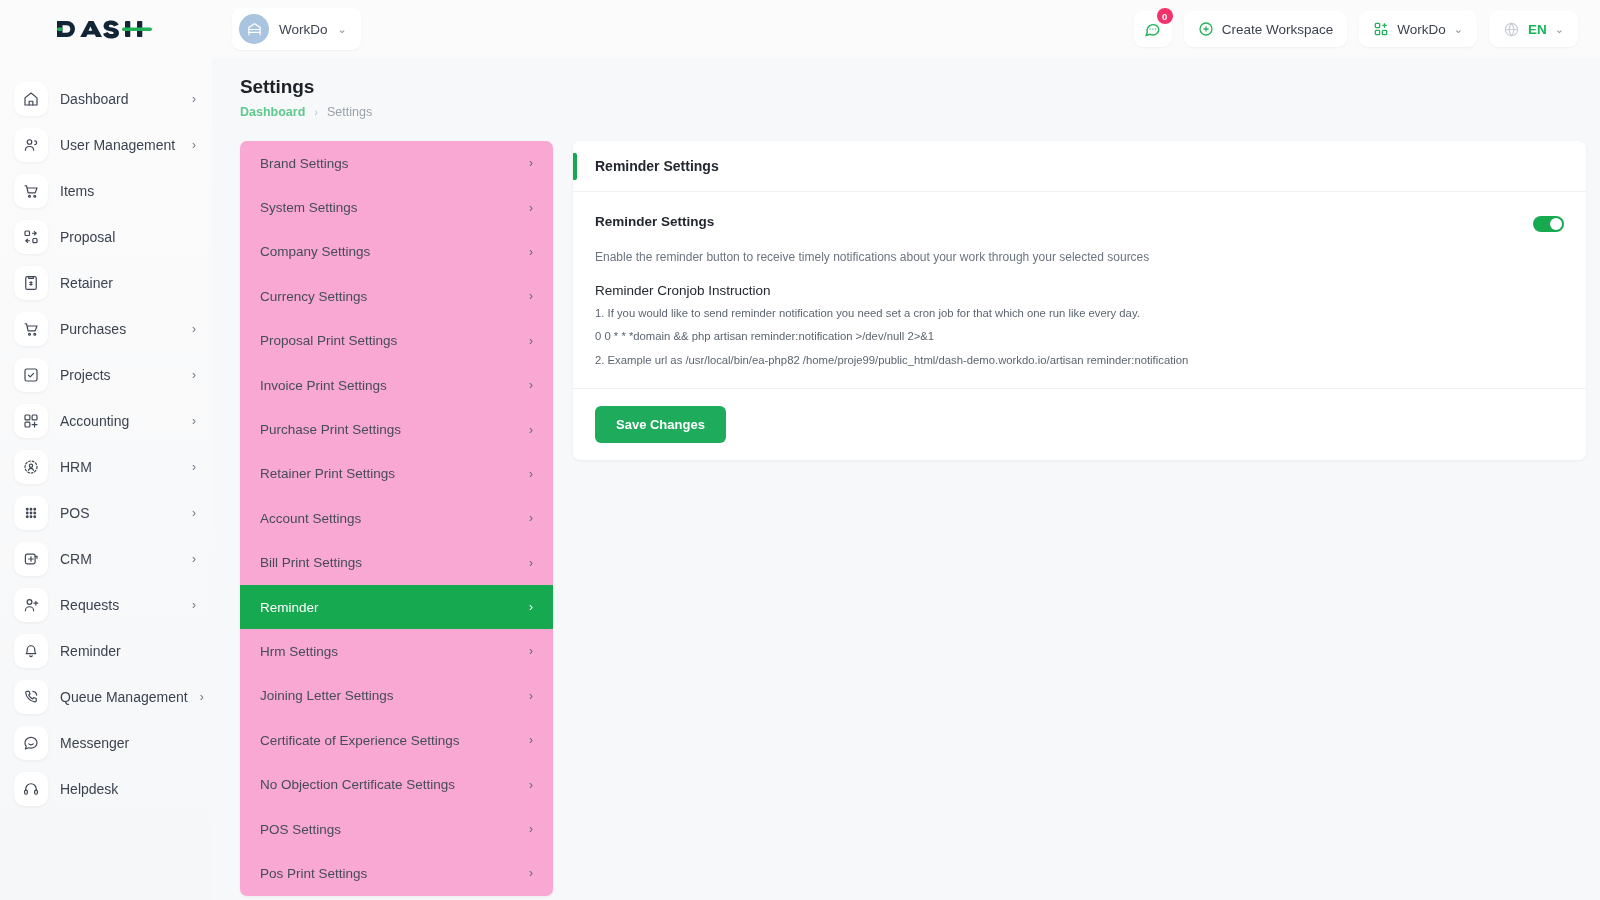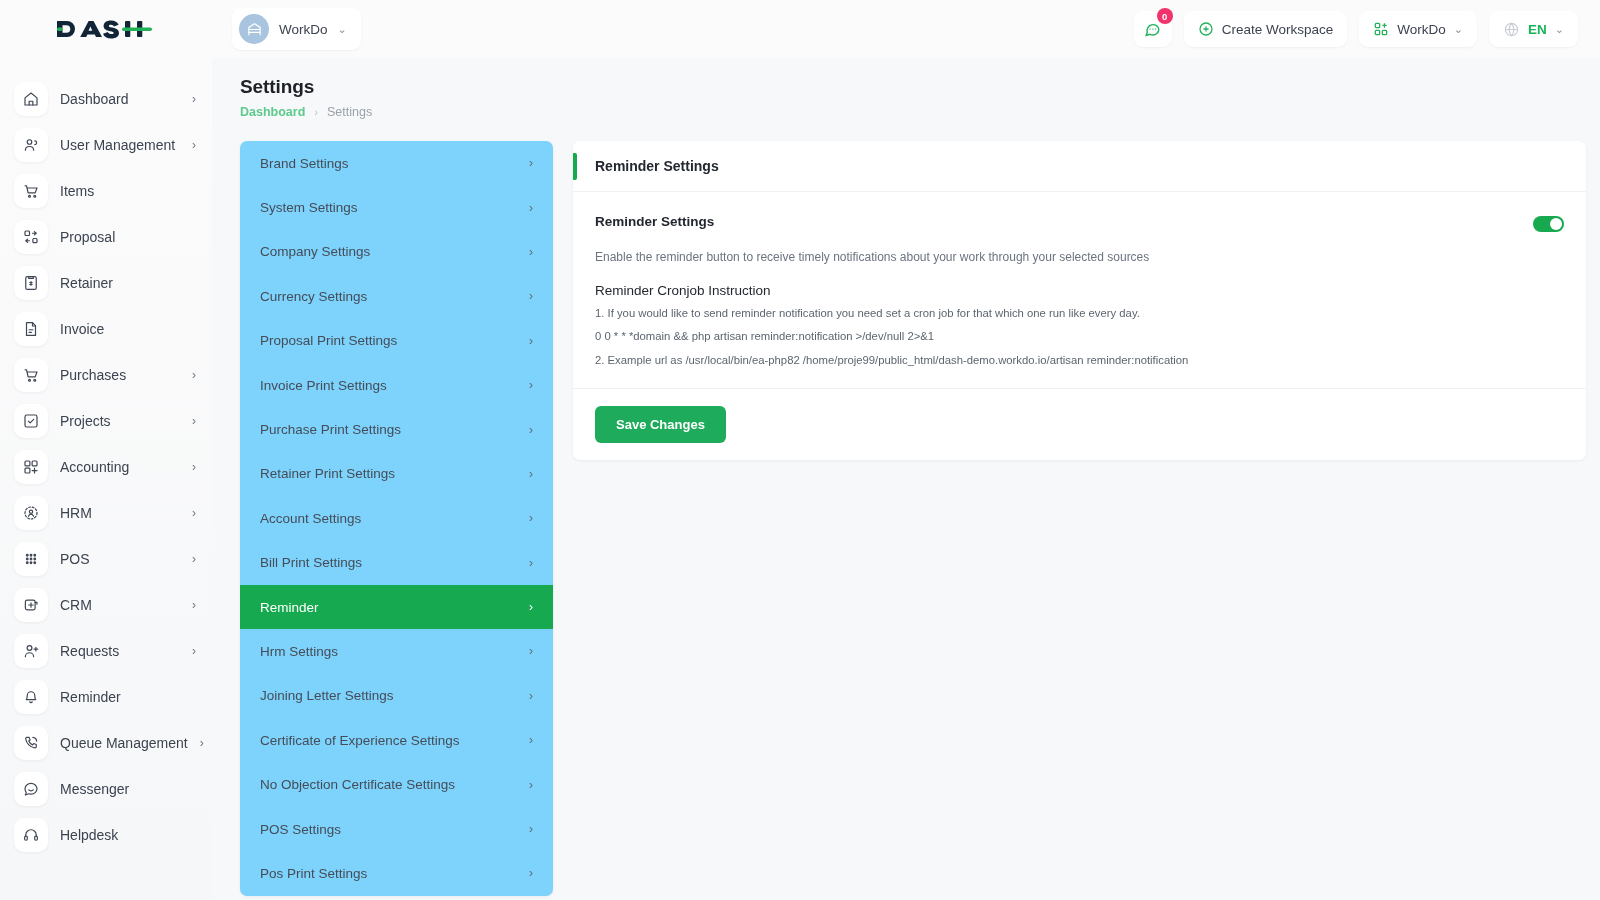--- a/index.html
+++ b/index.html
@@ -90,21 +90,21 @@
   .page-title { font-size: 19px; font-weight: 700; color: #1d2127; letter-spacing: -.1px; }
   .crumbs { margin-top: 7px; display: flex; align-items: center; gap: 9px; font-size: 12.5px; }
   .crumb-link { color: #5ec98c; font-weight: 600; cursor: pointer; }
   .crumb-sep { color: #b9bfc8; font-size: 11px; }
   .crumb-cur { color: #9aa2ac; }
 
   .cols { display: flex; gap: 20px; padding: 22px 22px 0 20px; }
 
   
   .settings-card {
-    width: 313px; background: #7dd3fc; border-radius: 7px;
+    width: 313px; background: #f9a8d4; border-radius: 7px;
     box-shadow: 0 1px 3px rgba(22,30,45,.06);
     overflow: hidden; flex: 0 0 auto;
     max-height: 780px;
   }
   .set-item {
     display: flex; align-items: center; height: 44.4px;
     padding: 0 20px; cursor: pointer;
     font-size: 13.5px; color: #454c57;
   }
   .set-item .s-arrow { margin-left: auto; color: #5f6874; font-size: 12px; }
@@ -276,30 +276,20 @@
             <rect x="5" y="3.5" width="14" height="17" rx="2"></rect>
             <path d="M9 3.5h6v2.5H9z"></path>
             <path d="M12 10v5M10.5 11.5h3M10.5 14h3"></path>
           </svg>
         </span>
         <span class="nav-label">Retainer</span>
       </div>
       <div class="nav-item">
         <span class="nav-ico">
           <svg width="18" height="18" viewBox="0 0 24 24" fill="none" stroke="currentColor" stroke-width="1.6" stroke-linecap="round" stroke-linejoin="round">
-            <path d="M6 3.5h8l4 4V20.5H6z"></path>
-            <path d="M14 3.5V8h4"></path>
-            <path d="M9.5 13h5M9.5 16.5h3"></path>
-          </svg>
-        </span>
-        <span class="nav-label">Invoice</span>
-      </div>
-      <div class="nav-item">
-        <span class="nav-ico">
-          <svg width="18" height="18" viewBox="0 0 24 24" fill="none" stroke="currentColor" stroke-width="1.6" stroke-linecap="round" stroke-linejoin="round">
             <path d="M4 5h2l2.2 9.5h9.3L20 8H7"></path>
             <circle cx="10" cy="19" r="1.3"></circle>
             <circle cx="17" cy="19" r="1.3"></circle>
           </svg>
         </span>
         <span class="nav-label">Purchases</span>
         <span class="nav-arrow">›</span>
       </div>
       <div class="nav-item">
         <span class="nav-ico">

